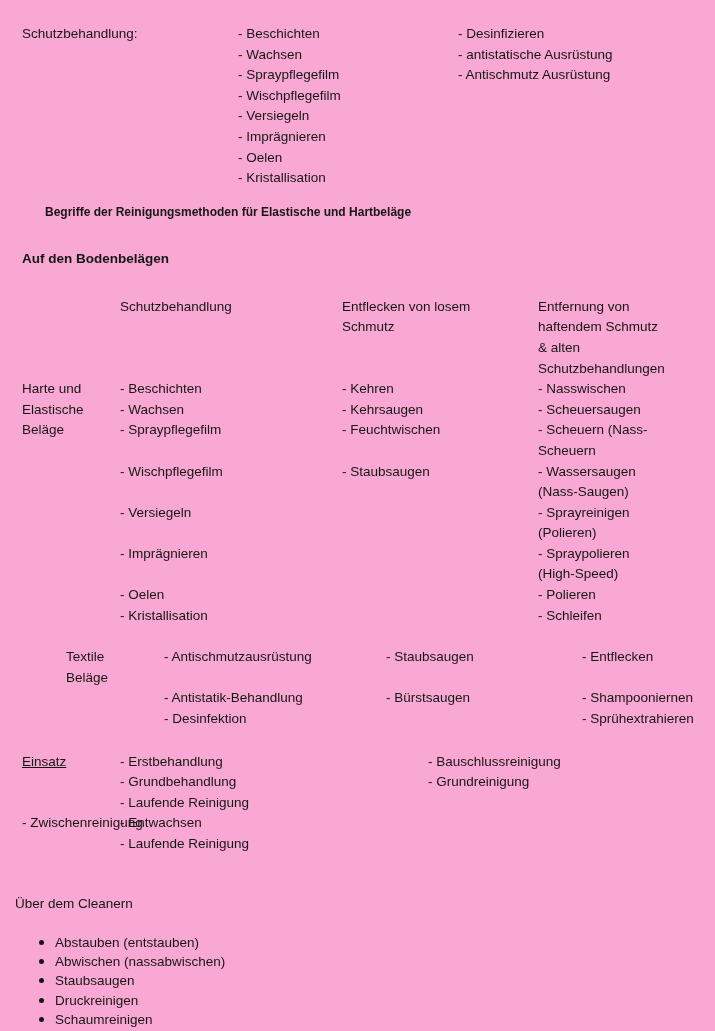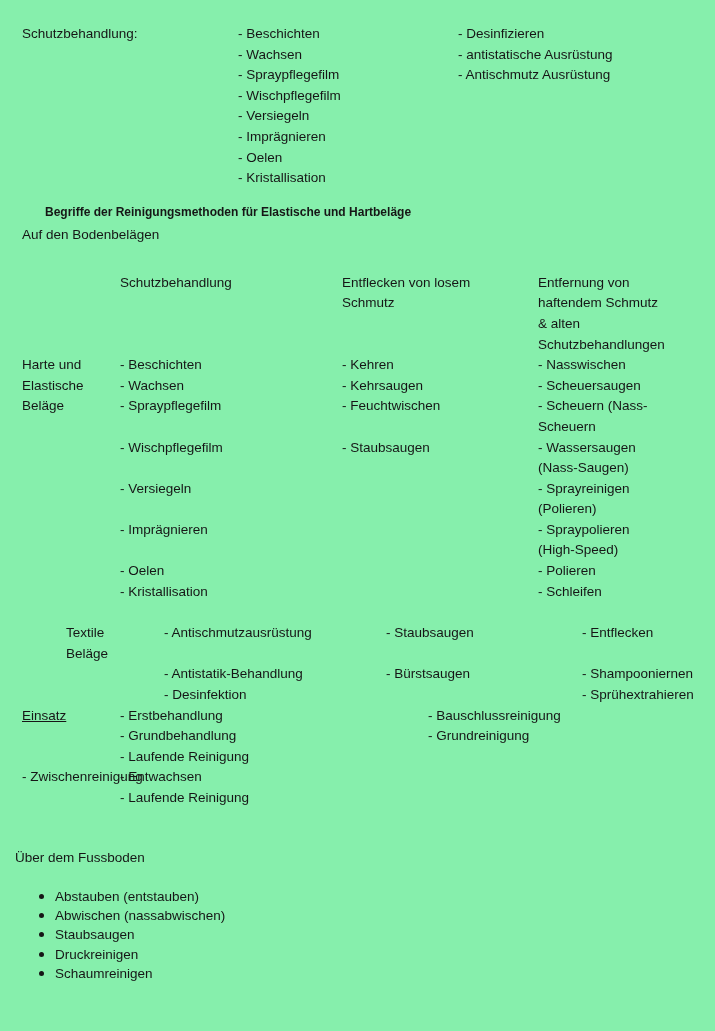--- a/index.html
+++ b/index.html
@@ -1,21 +1,21 @@
 <!DOCTYPE html>
 <html lang="de"><head>
 <meta charset="utf-8">
 <style>
   html, body { margin: 0; padding: 0; background: #e8e8e8; }
   .page {
     position: relative;
     width: 715px;
     height: 1031px;
     margin: 0 auto;
-    background: #86efac;
+    background: #f9a8d4;
     color: #161616;
     font-family: "Liberation Sans", "DejaVu Sans", sans-serif;
     font-size: 13.5px;
     box-sizing: border-box;
     padding: 24px 15px 0 22px;
     overflow: hidden;
   }
   .line-grid {
     display: grid;
     line-height: 20.6px;
@@ -26,26 +26,27 @@
   }
   .underlined { text-decoration: underline; }
   .main-heading {
     font-size: 12px;
     font-weight: bold;
     line-height: 25px;
     margin: 11px 0 0 23px;
     white-space: nowrap;
   }
   .sub-heading {
-    font-weight: normal;
+    font-weight: bold;
     line-height: 20px;
+    margin-top: 24px;
   }
   .table-header { margin-top: 28px; }
   .gap-top-21 { margin-top: 21px; margin-left: 44px; }
-  .gap-top-22 { }
+  .gap-top-22 { margin-top: 22px; }
   .over-floor-heading {
     margin-top: 39px;
     margin-left: -7px;
     line-height: 20px;
   }
   ul.bullets {
     list-style: none;
     margin: 19px 0 0 0;
     padding: 0;
   }
@@ -199,21 +200,21 @@
       <div></div>
       <div>- Laufende Reinigung</div>
       <div></div>
       <div>- Zwischenreinigung</div>
       <div>- Entwachsen</div>
       <div></div>
       <div></div>
       <div>- Laufende Reinigung</div>
     </div>
 
-  <div class="over-floor-heading">Über dem Fussboden</div>
+  <div class="over-floor-heading">Über dem Cleanern</div>
 
   <ul class="bullets">
       <li><span class="bullet"></span><span>Abstauben (entstauben)</span></li>
       <li><span class="bullet"></span><span>Abwischen (nassabwischen)</span></li>
       <li><span class="bullet"></span><span>Staubsaugen</span></li>
       <li><span class="bullet"></span><span>Druckreinigen</span></li>
       <li><span class="bullet"></span><span>Schaumreinigen</span></li>
     </ul>
 
 </div>

